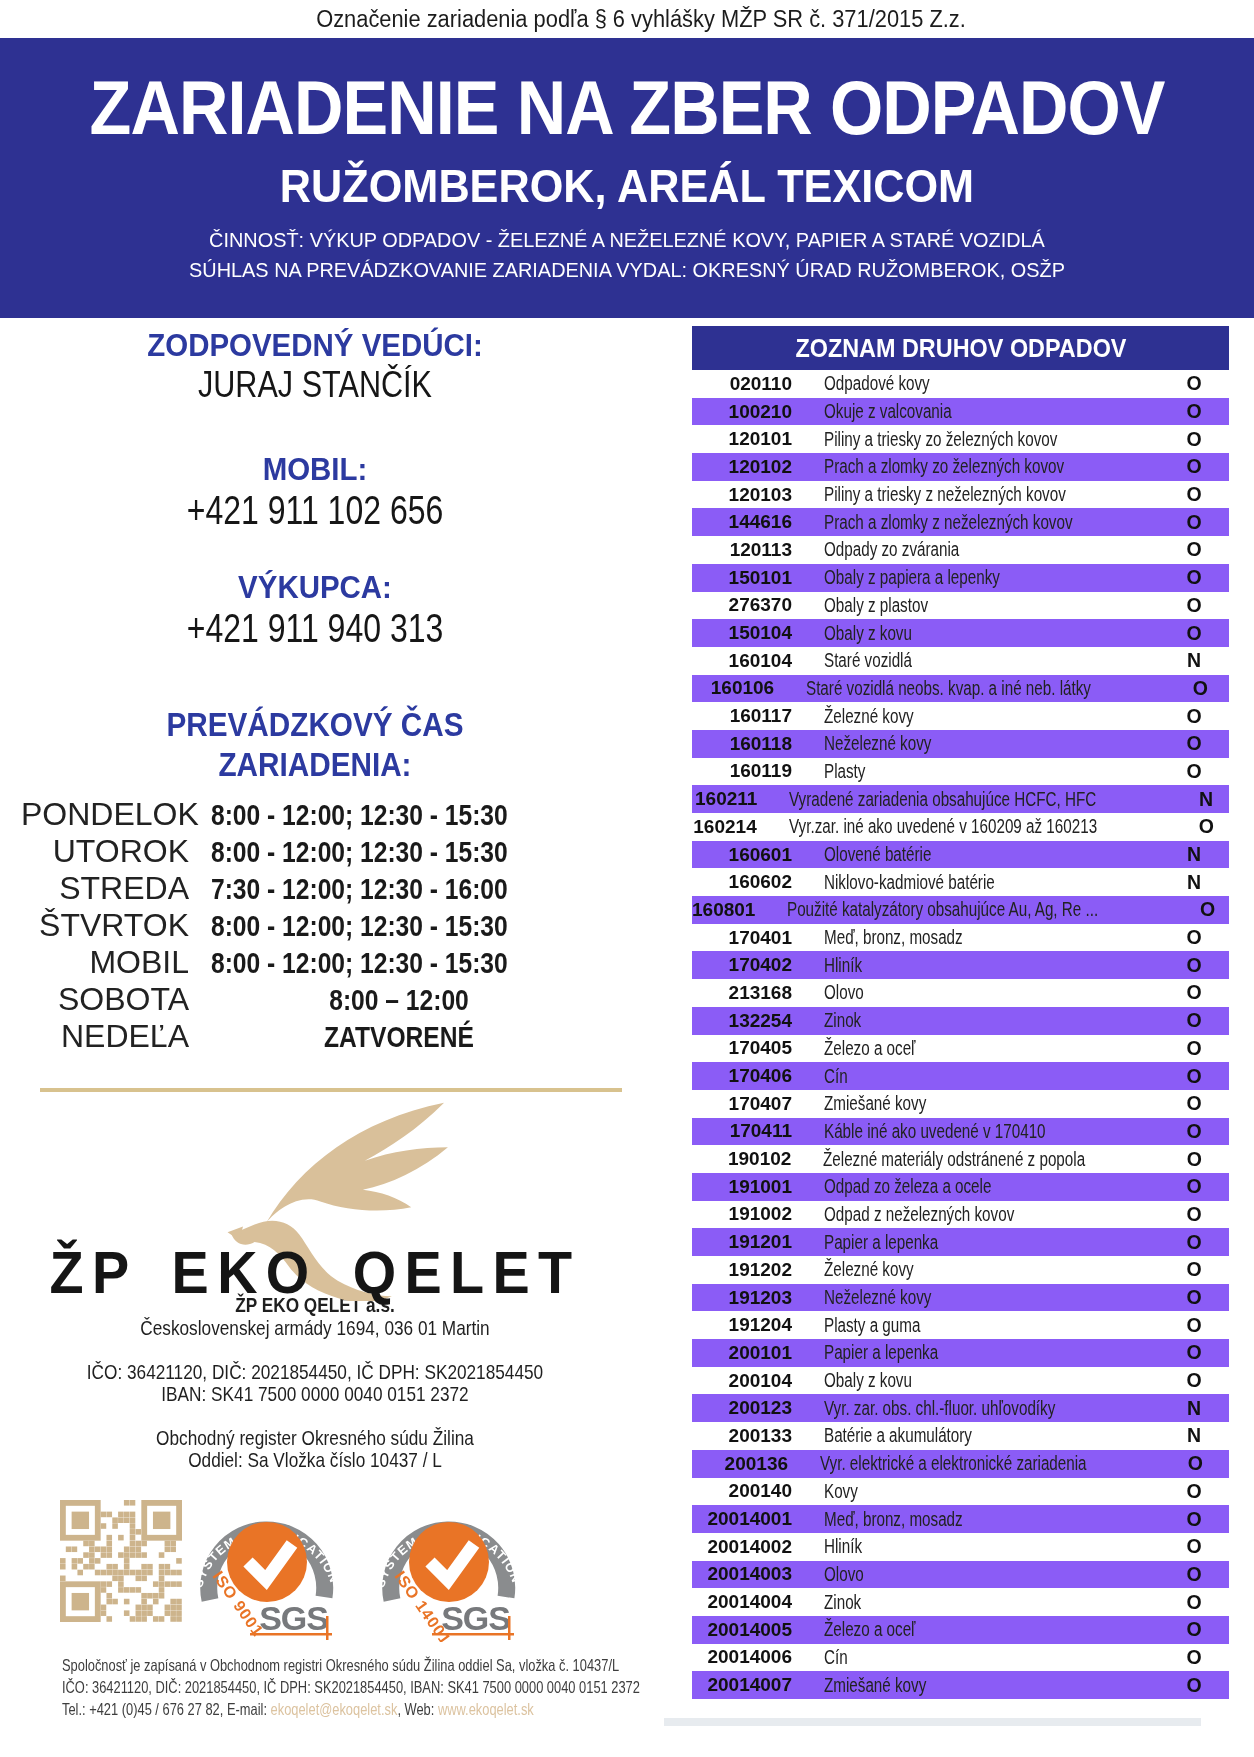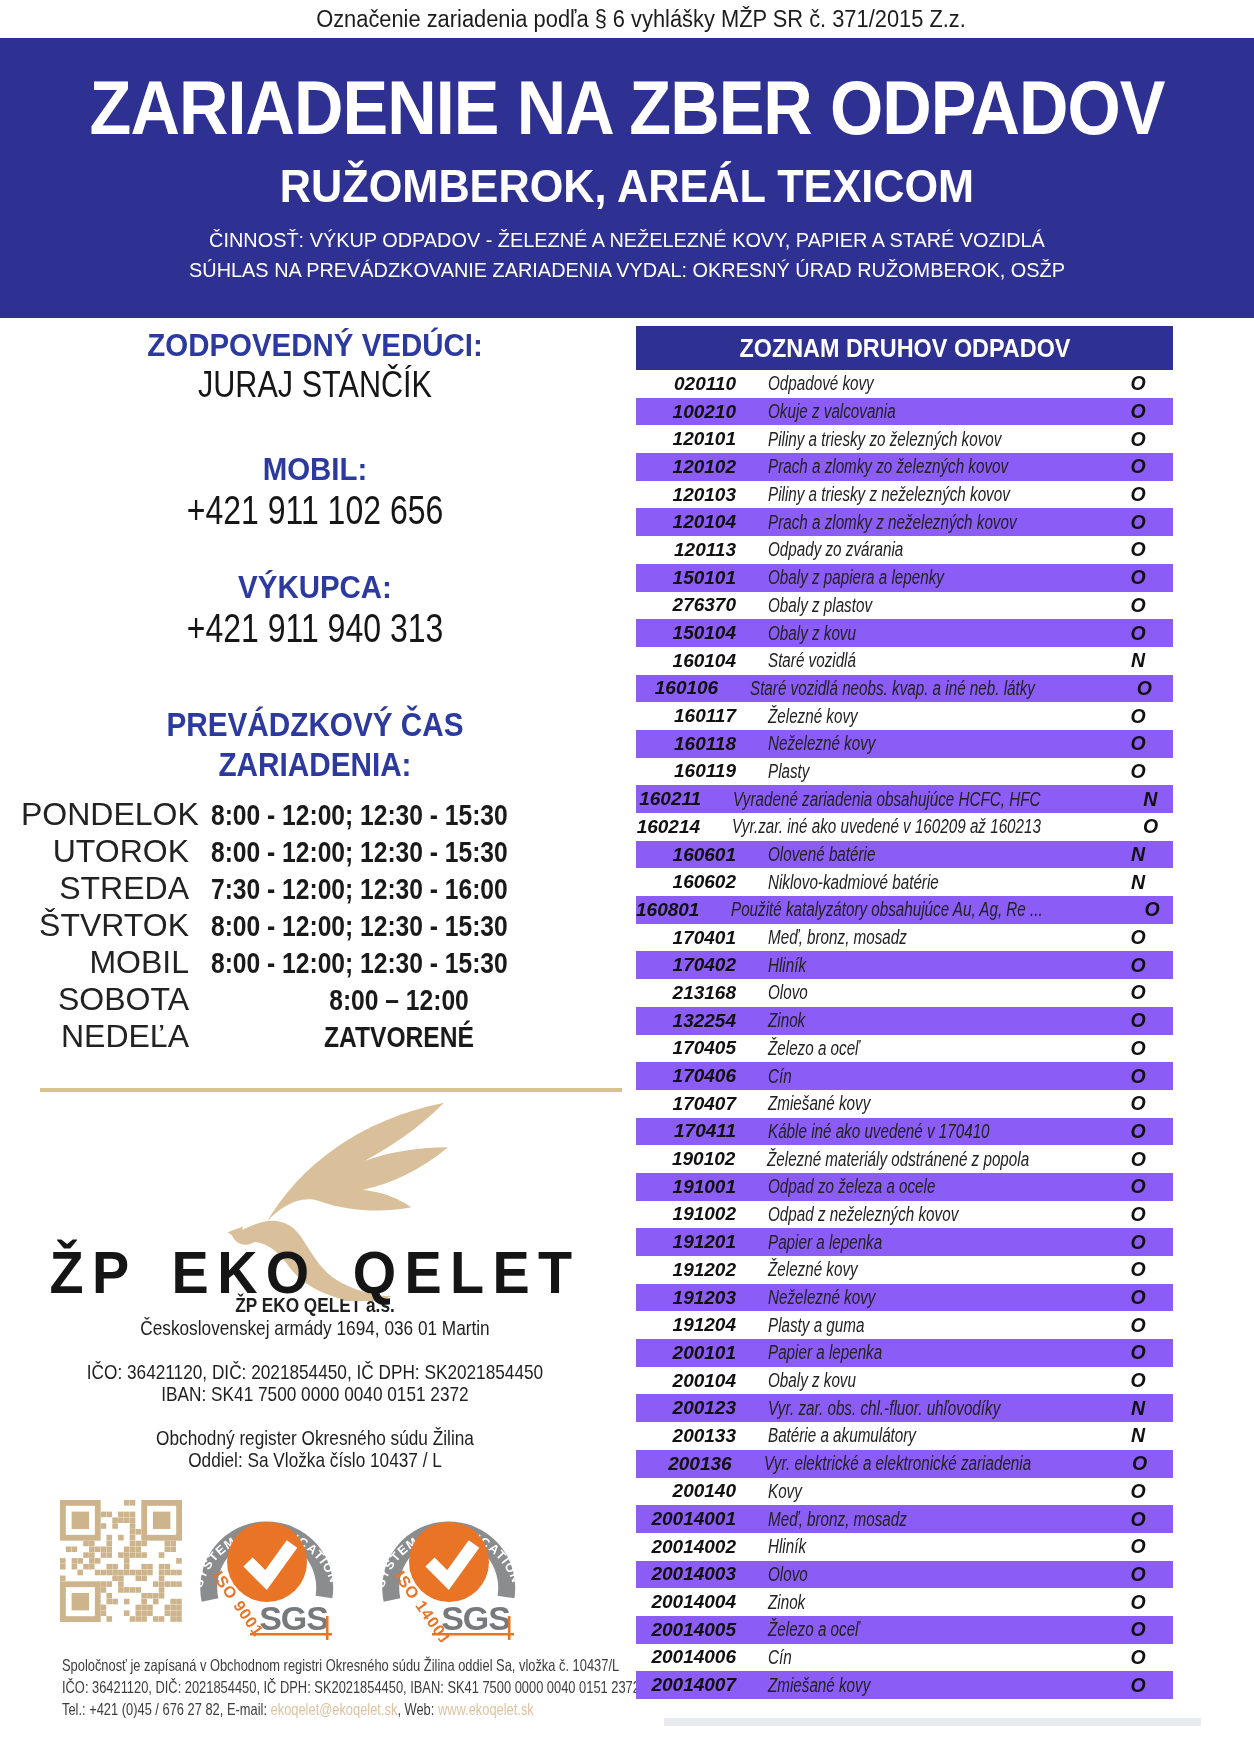--- a/index.html
+++ b/index.html
@@ -62,26 +62,26 @@
 
   .badge{position:absolute;width:150px;height:158px;}
   #badge-0{left:190px;top:1484px;}
   #badge-1{left:372px;top:1484px;}
 
   .footer{position:absolute;left:62px;top:1654px;width:640px;font-size:16.5px;color:#3d3d3d;
           line-height:22px;transform:scaleX(.78);transform-origin:0 0;white-space:nowrap;}
   .gold-link{color:#dcc3a0;}
 
   
-  .waste-table{position:absolute;left:636px;top:326px;width:537px;}
+  .waste-table{position:absolute;left:692px;top:326px;width:537px;}
   .wt-header{height:44px;line-height:44px;background:#2e3192;color:#fff;text-align:center;
              font-size:26px;font-weight:bold;white-space:nowrap;transform-origin:50% 50%;}
   .wt-header-inner{display:inline-block;transform:scaleX(.9);}
   .wt-rows{margin-top:0;}
-  .wt-row{display:flex;align-items:center;height:27.7px;font-style:italic;}
+  .wt-row{display:flex;align-items:center;height:27.7px;}
   .wt-row.alt{background:#8b5cf6;}
   .wt-code{width:100px;text-align:right;font-weight:bold;font-size:19px;color:#111;white-space:nowrap;}
   .wt-label{flex:1;margin-left:32px;font-size:19.5px;color:#222;white-space:nowrap;
             transform:scaleX(.78);transform-origin:0 50%;}
   .wt-cat{width:70px;text-align:center;font-weight:bold;font-size:19.5px;color:#111;}
   .wt-bottom-strip{position:absolute;left:664px;top:1718px;width:537px;height:8px;background:#e7ebef;}
 </style>
 </head>
 <body>
 
@@ -389,21 +389,21 @@
           <span class="wt-cat">O</span>
         </div>
 
         <div class="wt-row">
           <span class="wt-code">120103</span>
           <span class="wt-label">Piliny a triesky z neželezných kovov</span>
           <span class="wt-cat">O</span>
         </div>
 
         <div class="wt-row alt">
-          <span class="wt-code">120104</span>
+          <span class="wt-code">144616</span>
           <span class="wt-label">Prach a zlomky z neželezných kovov</span>
           <span class="wt-cat">O</span>
         </div>
 
         <div class="wt-row">
           <span class="wt-code">120113</span>
           <span class="wt-label">Odpady zo zvárania</span>
           <span class="wt-cat">O</span>
         </div>
 

